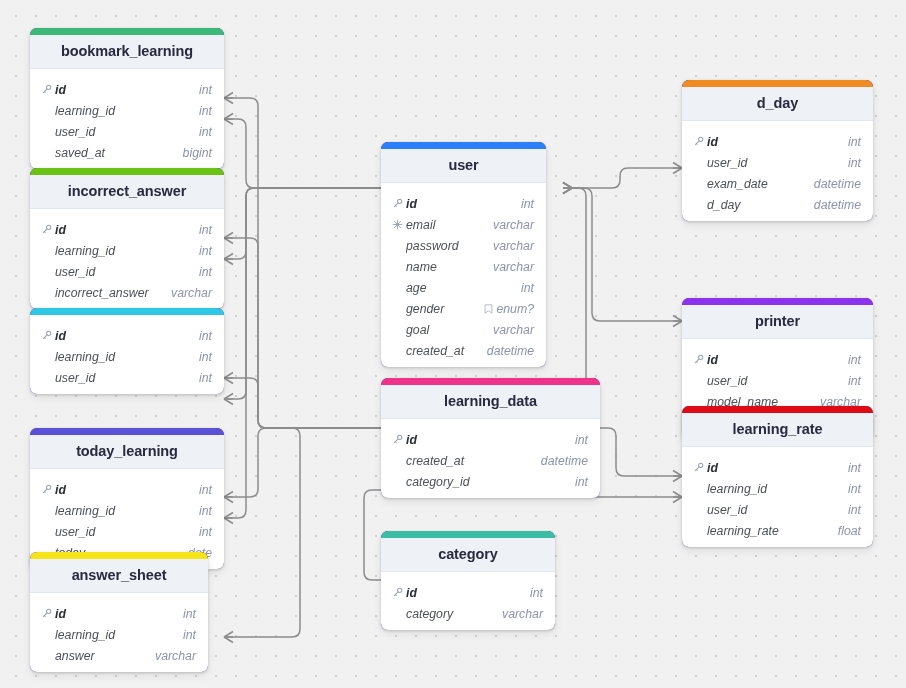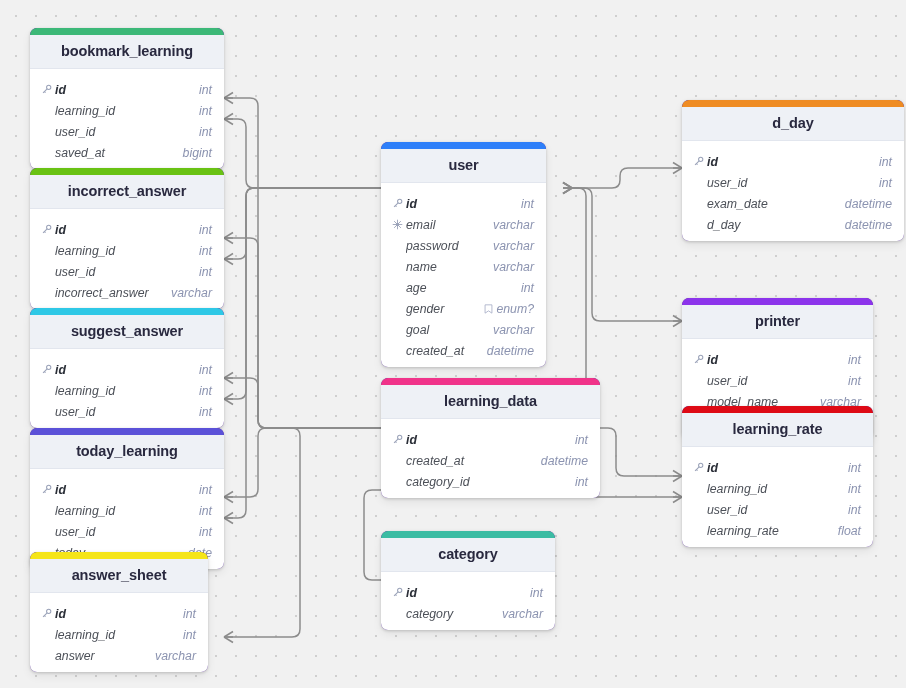--- a/index.html
+++ b/index.html
@@ -354,21 +354,20 @@
             <span class="field-icon"></span>
             <span class="field-name">incorrect_answer</span>
             <span class="field-type">
               <span>varchar</span>
             </span>
           </div>
         </div>
       </div>
       <div class="table-node" style="left: 30px; top: 308px; width: 194px;">
         <div class="accent-bar" style="background: rgb(46, 200, 230);"></div>
-        <div class="table-title">suggest_answer</div>
         <div class="field-list">
           <div class="field-row">
             <span class="field-icon">
               <svg width="11" height="11" viewBox="0 0 16 16">
                 <g fill="none" stroke="#9aa2b8" stroke-width="1.5">
                   <circle cx="11.2" cy="4.8" r="3.1"></circle>
                   <path d="M9.0 7.0 L3.0 13.0"></path>
                   <path d="M5.0 11.0 L6.6 12.6"></path>
                 </g>
               </svg>
@@ -612,21 +611,21 @@
           </div>
           <div class="field-row">
             <span class="field-icon"></span>
             <span class="field-name">category</span>
             <span class="field-type">
               <span>varchar</span>
             </span>
           </div>
         </div>
       </div>
-      <div class="table-node" style="left: 682px; top: 100px; width: 222px;">
+      <div class="table-node" style="left: 682px; top: 80px; width: 191px;">
         <div class="accent-bar" style="background: rgb(239, 140, 35);"></div>
         <div class="table-title">d_day</div>
         <div class="field-list">
           <div class="field-row">
             <span class="field-icon">
               <svg width="11" height="11" viewBox="0 0 16 16">
                 <g fill="none" stroke="#9aa2b8" stroke-width="1.5">
                   <circle cx="11.2" cy="4.8" r="3.1"></circle>
                   <path d="M9.0 7.0 L3.0 13.0"></path>
                   <path d="M5.0 11.0 L6.6 12.6"></path>

